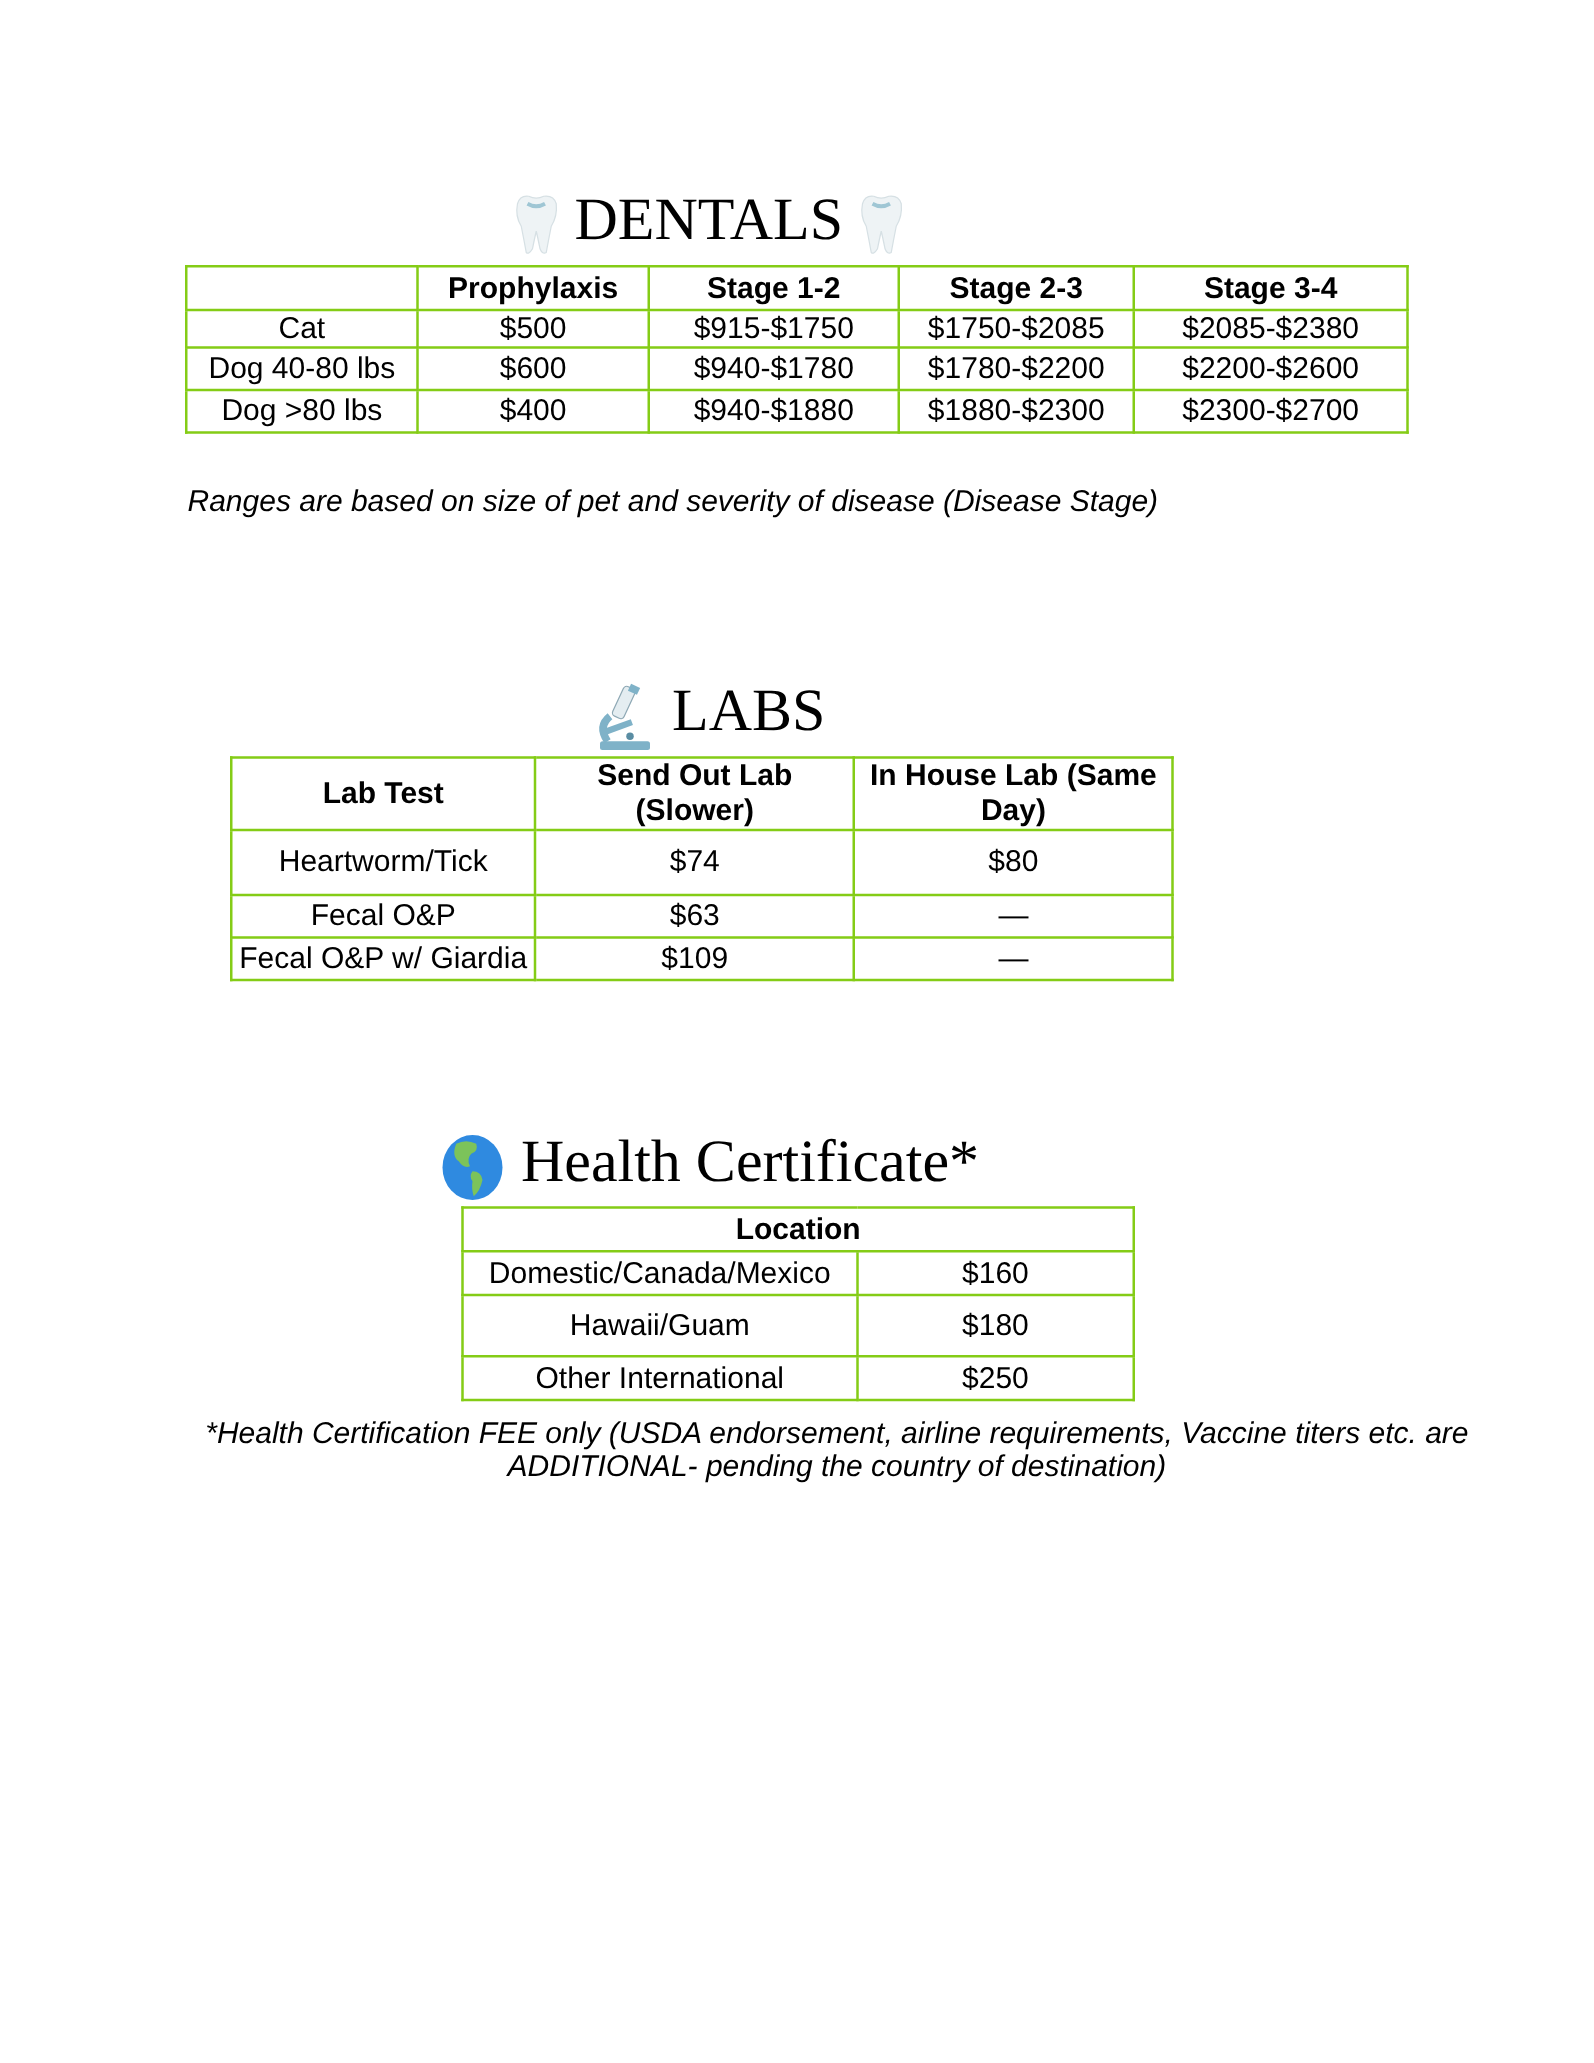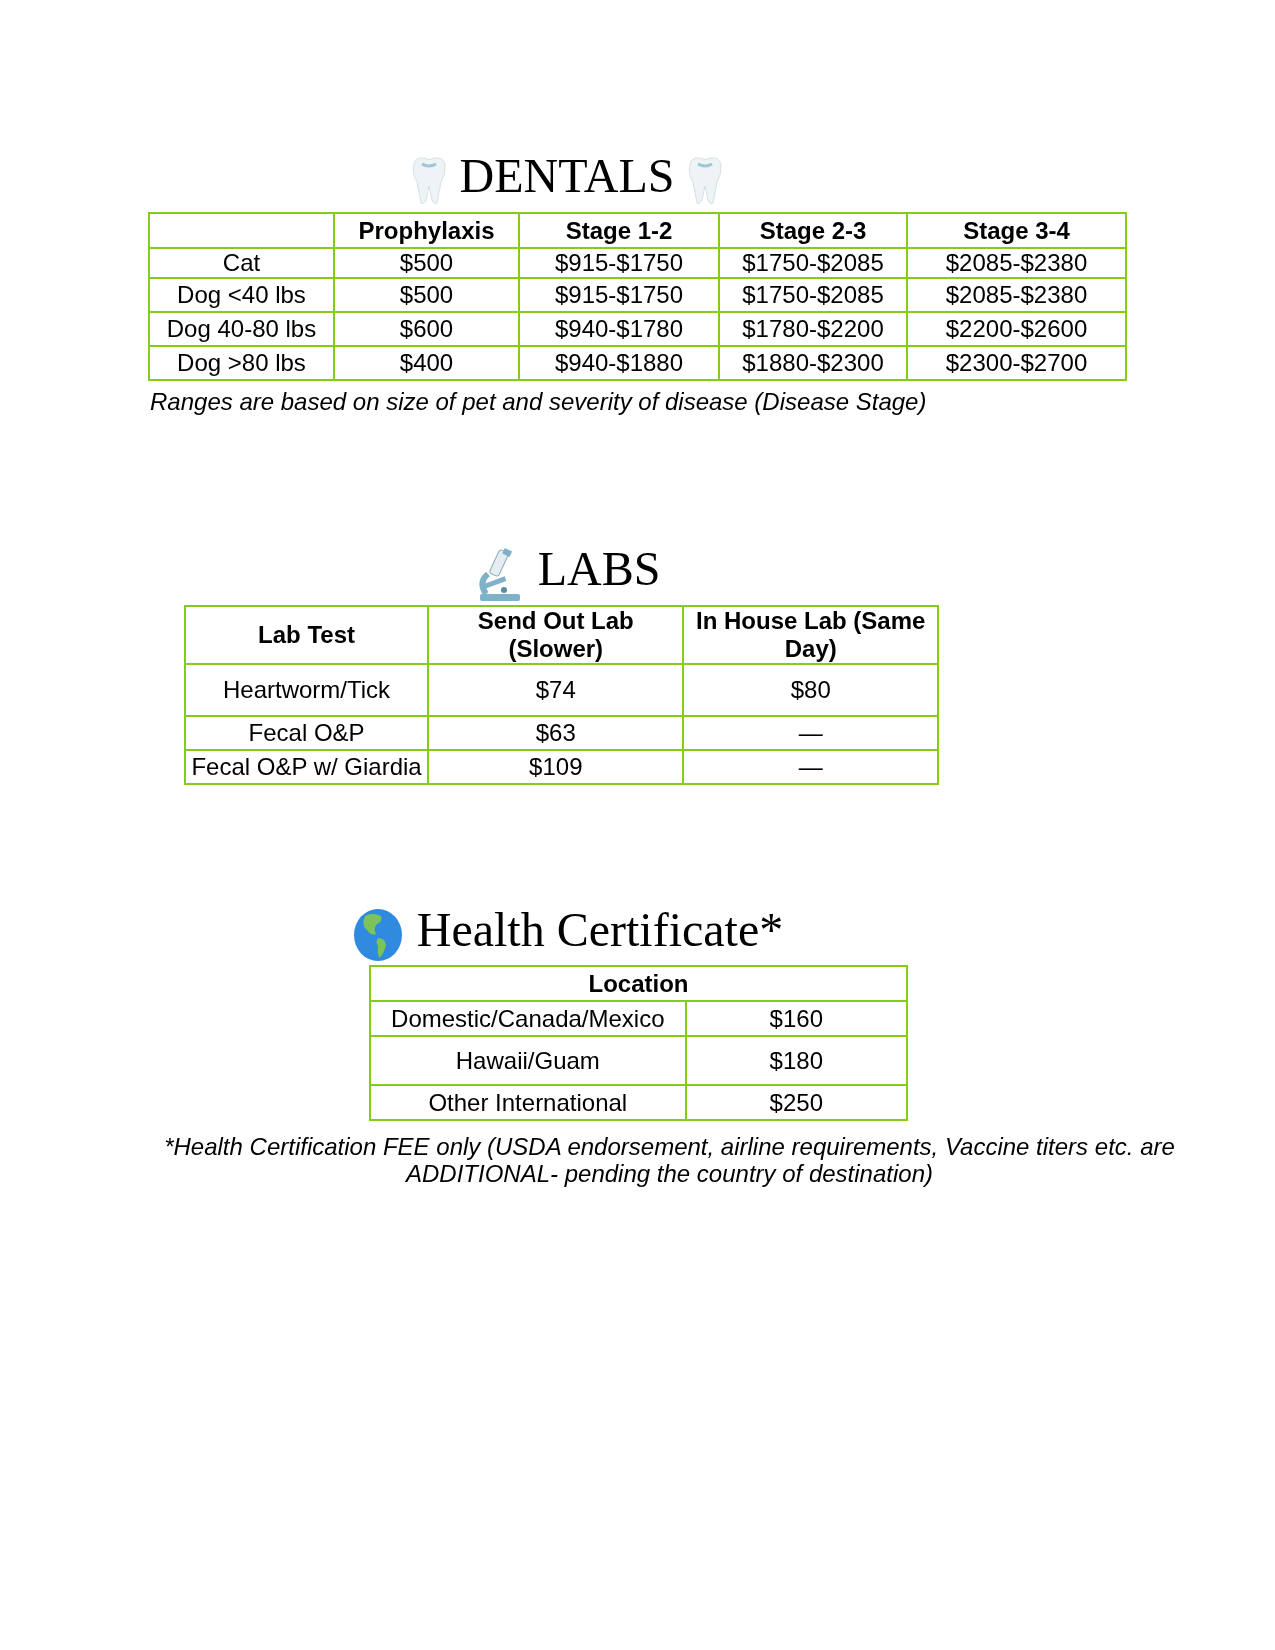--- a/index.html
+++ b/index.html
@@ -39,27 +39,20 @@
   <tbody>
       <tr style="height:35px;">
     <th></th>
     <th>Prophylaxis</th>
     <th>Stage 1-2</th>
     <th>Stage 2-3</th>
     <th>Stage 3-4</th>
   </tr>
   <tr style="height:22px;margin-left:18px;">
     <td>Cat</td>
-    <td>$500</td>
-    <td>$915-$1750</td>
-    <td>$1750-$2085</td>
-    <td>$2085-$2380</td>
-  </tr>
-  <tr style="height:34px;">
-    <td>Dog &lt;40 lbs</td>
     <td>$500</td>
     <td>$915-$1750</td>
     <td>$1750-$2085</td>
     <td>$2085-$2380</td>
   </tr>
   <tr style="height:34px;">
     <td>Dog 40-80 lbs</td>
     <td>$600</td>
     <td>$940-$1780</td>
     <td>$1780-$2200</td>

